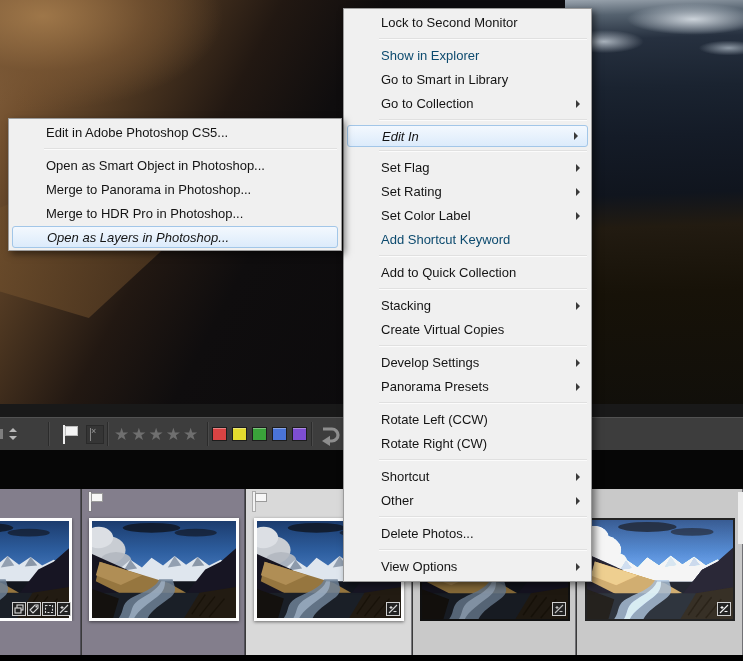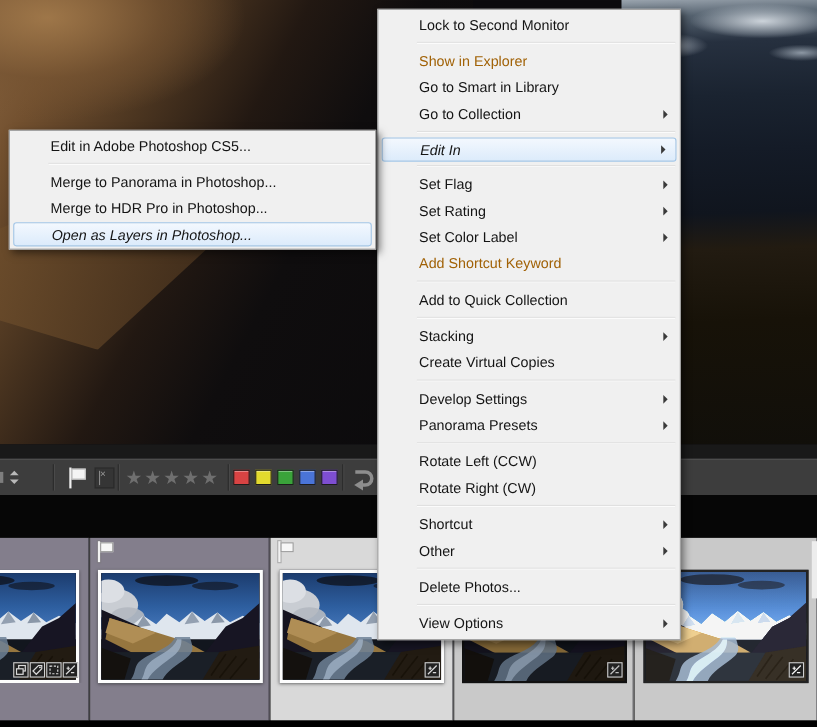--- a/index.html
+++ b/index.html
@@ -67,25 +67,25 @@
   .badge{width:14px;height:14px;background:#222;border:1px solid #cfcfcf;box-sizing:border-box;display:flex;align-items:center;justify-content:center;}
   .fs-scrollthumb{position:absolute;left:738px;top:492px;width:5px;height:52px;background:#ededed;}
 
   
   .v-bright svg{filter:brightness(1.5) contrast(.92) saturate(.8);}
   .v-dark svg{filter:brightness(.88);}
 
   
   .menu{position:absolute;background:#f0f0f0;border:1px solid #9b9b9b;
         box-shadow:3px 3px 7px rgba(0,0,0,.5);padding:2px;box-sizing:border-box;z-index:10;}
-  #context-menu{left:343px;top:8px;width:276px;}
+  #context-menu{left:343px;top:8px;width:249px;}
   #edit-submenu{left:8px;top:118px;width:334px;z-index:11;}
   .menu-item{position:relative;height:24px;line-height:24px;padding-left:35px;
              font-size:13px;color:#141414;white-space:nowrap;}
-  .menu-item.disabled{color:#a16207;}
+  .menu-item.disabled{color:#0c4a6e;}
   .menu-item.highlighted{height:22px;line-height:22px;margin:0 1px;padding-left:34px;
       background:linear-gradient(#f3f8fe,#dcebfb);border:1px solid #a2c6e8;border-radius:3px;box-sizing:border-box;font-style:italic;}
   .menu-sep{height:1px;background:#e0e0e0;border-bottom:1px solid #fbfbfb;margin:3px 2px 4px 33px;}
   .submenu-arrow{position:absolute;right:9px;top:50%;margin-top:-4px;width:0;height:0;
       border-left:4px solid #3a3a3a;border-top:4px solid transparent;border-bottom:4px solid transparent;}
 </style>
 </head>
 <body>
 
 <div class="screen">
@@ -264,20 +264,21 @@
       <div class="menu-item"><span>Other</span><span class="submenu-arrow"></span></div>
       <div class="menu-sep"></div>
       <div class="menu-item"><span>Delete Photos...</span></div>
       <div class="menu-sep"></div>
       <div class="menu-item"><span>View Options</span><span class="submenu-arrow"></span></div>
     </div>
 
   <div class="menu" id="edit-submenu">
       <div class="menu-item"><span>Edit in Adobe Photoshop CS5...</span></div>
       <div class="menu-sep"></div>
+      <div class="menu-item"><span>Open as Smart Object in Photoshop...</span></div>
       <div class="menu-item"><span>Merge to Panorama in Photoshop...</span></div>
       <div class="menu-item"><span>Merge to HDR Pro in Photoshop...</span></div>
       <div class="menu-item highlighted"><span>Open as Layers in Photoshop...</span></div>
     </div>
 
   <svg width="0" height="0" style="position:absolute">
     <defs>
       <linearGradient id="skyg" x1="0" y1="0" x2="0" y2="1">
         <stop offset="0" stop-color="#1c3c6e"></stop>
           <stop offset=".55" stop-color="#2e5fa0"></stop>

